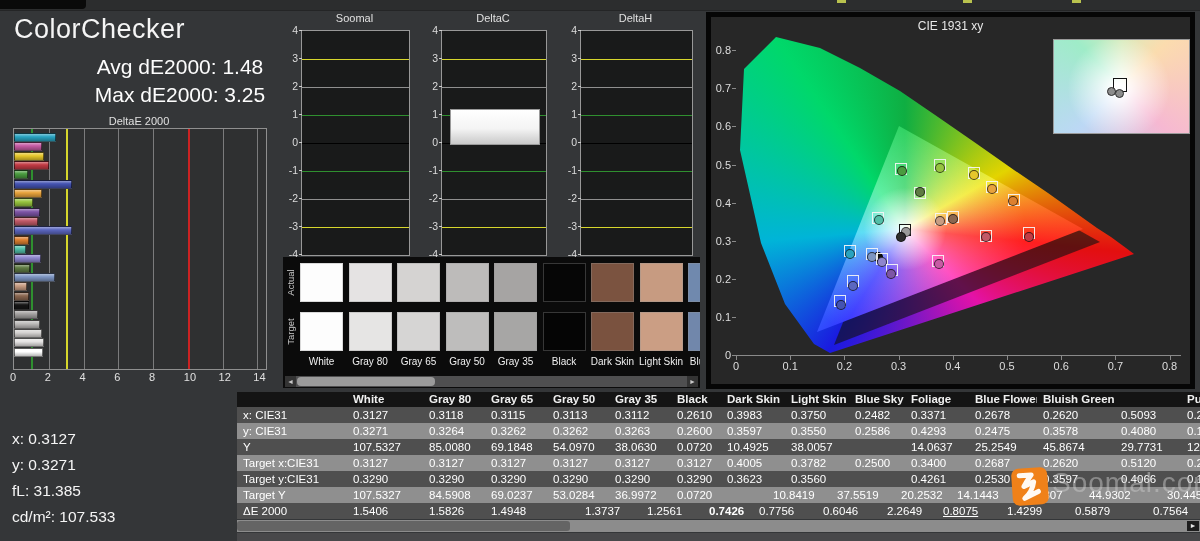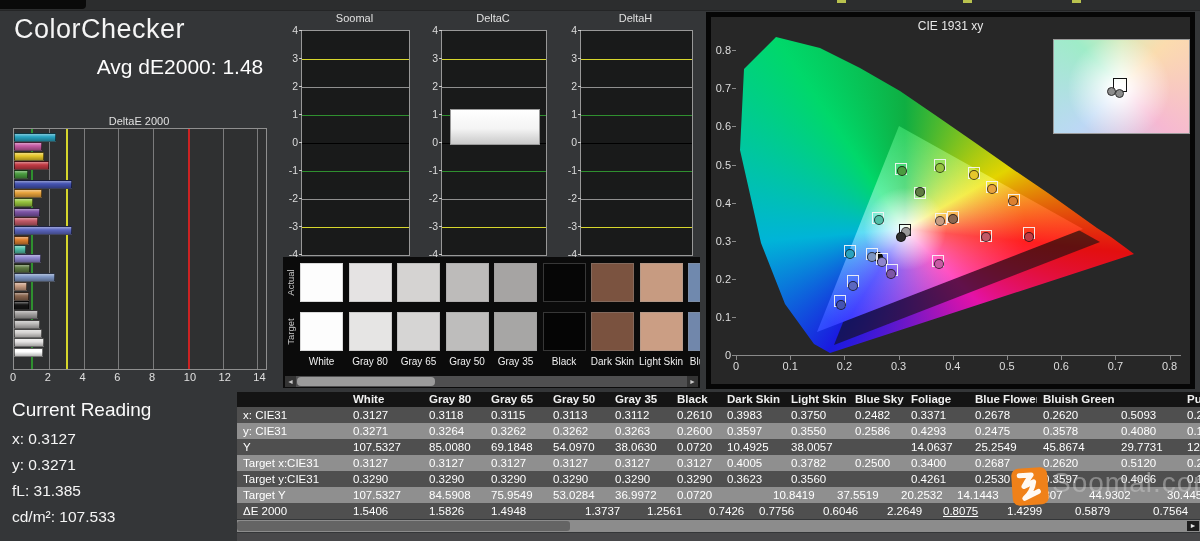--- a/index.html
+++ b/index.html
@@ -90,20 +90,21 @@
 <div class="app">
 
   <div class="abs topband"></div>
   <div class="abs toptab"></div>
   <div class="abs topmark" style="left:837px"></div>
   <div class="abs topmark" style="left:963px"></div>
   <div class="abs topmark" style="left:1072px"></div>
 
   <div class="abs title">ColorChecker</div>
   <div class="abs avgmax" style="top:55px">Avg dE2000: 1.48</div>
+  <div class="abs avgmax" style="top:83px">Max dE2000: 3.25</div>
 
   <div class="abs de-title">DeltaE 2000</div>
   <div class="abs de-plot" id="de-plot">
       <div class="vline" style="left: 34.7586px; background: rgb(185, 185, 185); opacity: 0.55;"></div>
       <div class="vline" style="left: 69.5172px; background: rgb(185, 185, 185); opacity: 0.55;"></div>
       <div class="vline" style="left: 104.276px; background: rgb(185, 185, 185); opacity: 0.55;"></div>
       <div class="vline" style="left: 139.034px; background: rgb(185, 185, 185); opacity: 0.55;"></div>
       <div class="vline" style="left: 173.793px; background: rgb(185, 185, 185); opacity: 0.55;"></div>
       <div class="vline" style="left: 208.552px; background: rgb(185, 185, 185); opacity: 0.55;"></div>
       <div class="vline" style="left: 243.31px; background: rgb(185, 185, 185); opacity: 0.55;"></div>
@@ -358,21 +359,20 @@
         <div class="cie-axis" style="left: 21px; top: 338px; width: 4px; height: 1px;"></div>
         <div class="tick-ylab" style="left: 0px; top: 332px;">0</div>
       </div>
     <div class="inset">
       <div class="inset-sq"></div>
       <div class="inset-dot" style="left:53px;top:47px"></div>
       <div class="inset-dot" style="left:61px;top:49px"></div>
     </div>
   </div>
 
-  <div class="abs cr-title">Current Reading</div>
   <div class="abs cr-line" style="top:430px">x: 0.3127</div>
   <div class="abs cr-line" style="top:456px">y: 0.3271</div>
   <div class="abs cr-line" style="top:482px">fL: 31.385</div>
   <div class="abs cr-line" style="top:508px">cd/m²: 107.533</div>
 
   <div class="abs tbl" id="tbl">
       <div class="trow hdr">
         <div class="tc" style="width: 110px;"></div>
         <div class="tc" style="width: 76px;">White</div>
         <div class="tc" style="width: 62px;">Gray 80</div>
@@ -471,41 +471,41 @@
         <div class="tc" style="width: 64px;">0.4261</div>
         <div class="tc" style="width: 68px;">0.2530</div>
         <div class="tc" style="width: 78px;">0.3597</div>
         <div class="tc" style="width: 66px;">0.4066</div>
         <div class="tc" style="width: 50px;">0.1</div>
       </div>
       <div class="trow d" style="background: rgb(143, 143, 143);">
         <div class="tc" style="width: 110px;">Target Y</div>
         <div class="tc" style="width: 76px;">107.5327</div>
         <div class="tc" style="width: 62px;">84.5908</div>
-        <div class="tc" style="width: 62px;">75.9549</div>
+        <div class="tc" style="width: 62px;">69.0237</div>
         <div class="tc" style="width: 62px;">53.0284</div>
         <div class="tc" style="width: 62px;">36.9972</div>
         <div class="tc" style="width: 50px;">0.0720</div>
         <div class="tc" style="width: 64px; margin-left: 46px;">10.8419</div>
         <div class="tc" style="width: 64px;">37.5519</div>
         <div class="tc" style="width: 56px;">20.2532</div>
         <div class="tc" style="width: 64px;">14.1443</div>
         <div class="tc" style="width: 68px;">25.1807</div>
         <div class="tc" style="width: 78px;">44.9302</div>
         <div class="tc" style="width: 66px;">30.4454</div>
         <div class="tc" style="width: 50px;">12.</div>
       </div>
       <div class="trow d" style="background: rgb(79, 79, 79);">
         <div class="tc" style="width: 110px;">ΔE 2000</div>
         <div class="tc" style="width: 76px;">1.5406</div>
         <div class="tc" style="width: 62px;">1.5826</div>
         <div class="tc" style="width: 62px;">1.4948</div>
         <div class="tc" style="width: 62px; margin-left: 32px;">1.3737</div>
         <div class="tc" style="width: 62px;">1.2561</div>
-        <div class="tc" style="width: 50px;">0.7426</div>
+        <div class="tc" style="width: 50px; font-weight: bold;">0.7426</div>
         <div class="tc" style="width: 64px;">0.7756</div>
         <div class="tc" style="width: 64px;">0.6046</div>
         <div class="tc" style="width: 56px;">2.2649</div>
         <div class="tc" style="width: 64px; text-decoration: underline;">0.8075</div>
         <div class="tc" style="width: 68px;">1.4299</div>
         <div class="tc" style="width: 78px;">0.5879</div>
         <div class="tc" style="width: 66px;">0.7564</div>
         <div class="tc" style="width: 50px;">3.2</div>
       </div>
     </div>

